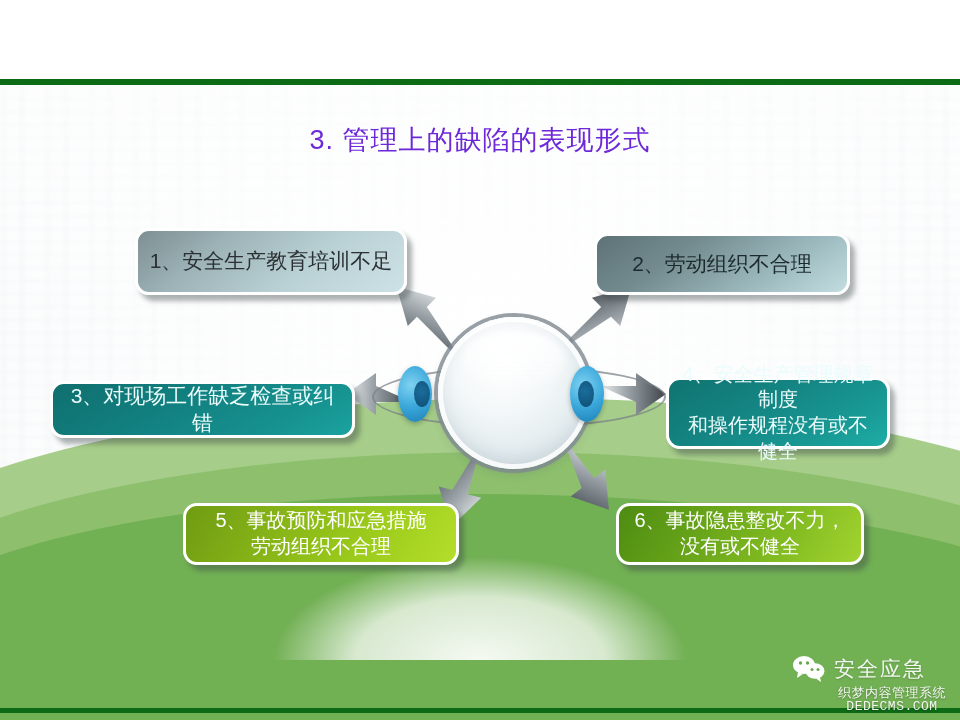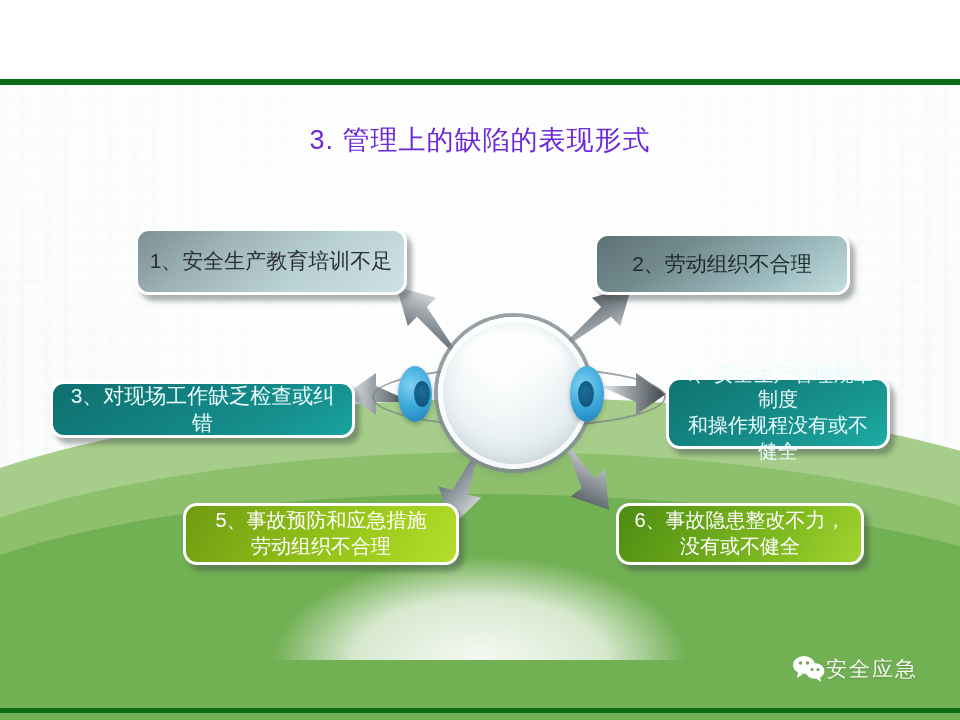--- a/index.html
+++ b/index.html
@@ -190,21 +190,21 @@
   .box-6 {
     left: 598px; top: 503px; width: 248px; height: 62px;
     background: linear-gradient(120deg, #4e8c12 0%, #67a419 34%, #84bd22 70%, #a2d42f 100%);
     color: #ffffff; font-size: 20px; margin-left: 18px;
   }
 
   
   .brand {
     position: absolute;
     left: 792px; top: 655px;
-    display: flex; align-items: center; 
+    display: flex; align-items: center; gap: 8px;
   }
   .brand-text {
     font-size: 21px;
     color: #f2f7ef;
     letter-spacing: 2px;
     text-shadow: 0 1px 2px rgba(0,0,0,0.18);
   }
   .watermark {
     position: absolute;
     left: 838px; top: 686px;
@@ -341,14 +341,18 @@
       <circle cx="8.5" cy="8" r="1.7" fill="#6aa84f"></circle>
       <circle cx="15.5" cy="8" r="1.7" fill="#6aa84f"></circle>
       <ellipse cx="23" cy="16" rx="9.5" ry="7.8" fill="#ffffff"></ellipse>
       <polygon points="28,22 29,27 24,23.5" fill="#ffffff"></polygon>
       <circle cx="20" cy="14.5" r="1.5" fill="#6aa84f"></circle>
       <circle cx="26" cy="14.5" r="1.5" fill="#6aa84f"></circle>
     </svg>
     <div class="brand-text">安全应急</div>
   </div>
 
+  <div class="watermark">
+    <div class="wm-cn">织梦内容管理系统</div>
+    <div class="wm-en">DEDECMS.COM</div>
+  </div>
 
 </div>
 
 </body></html>

